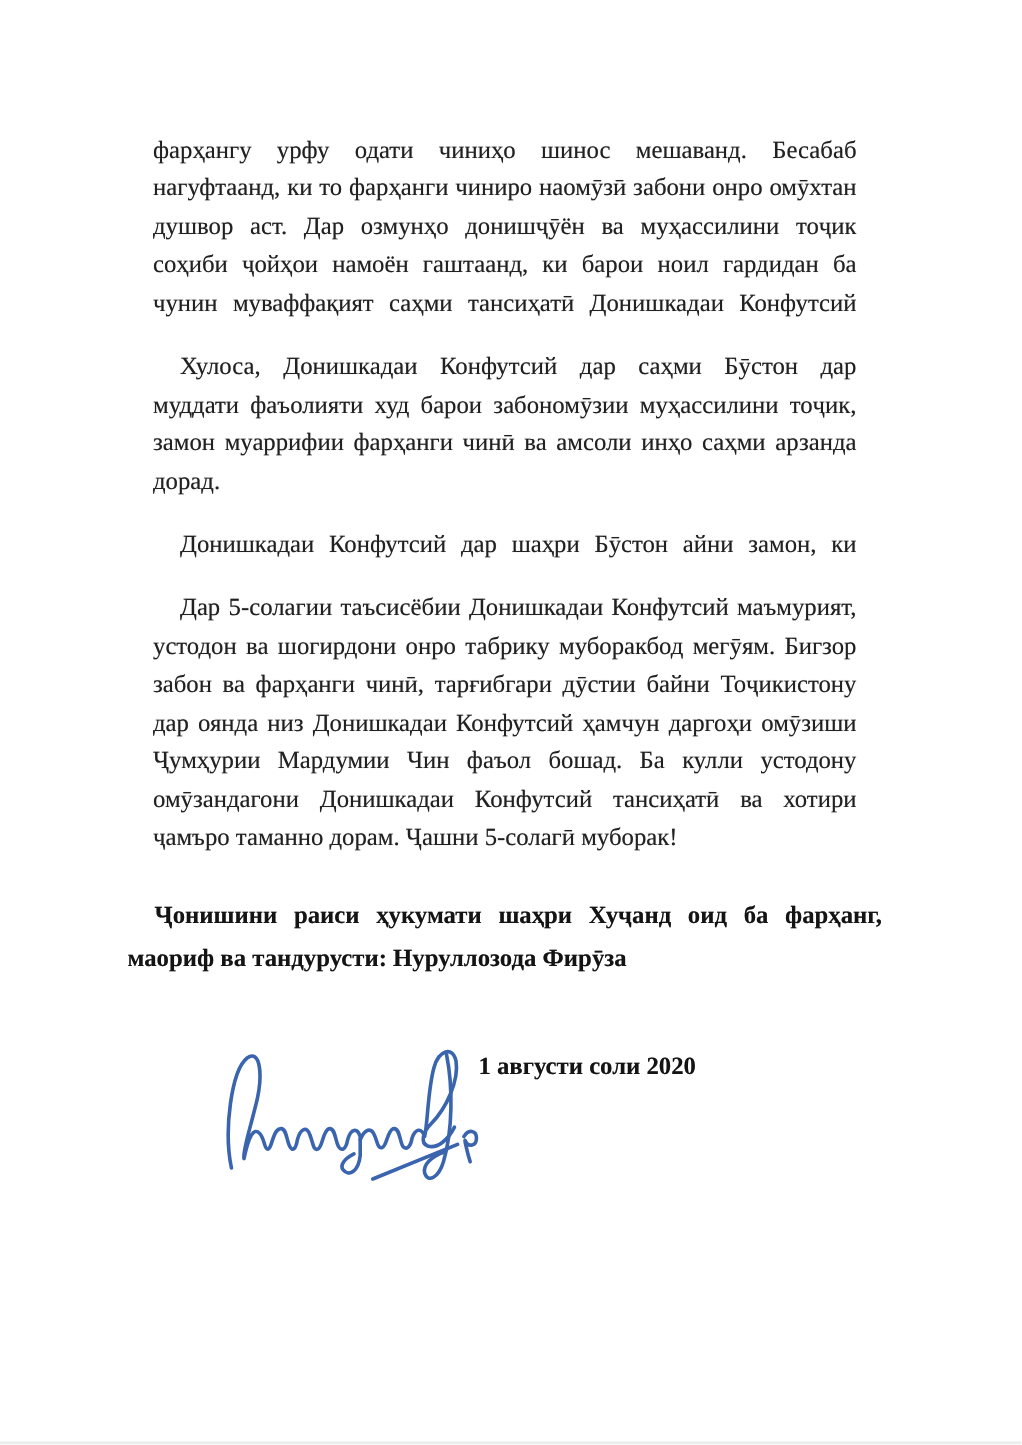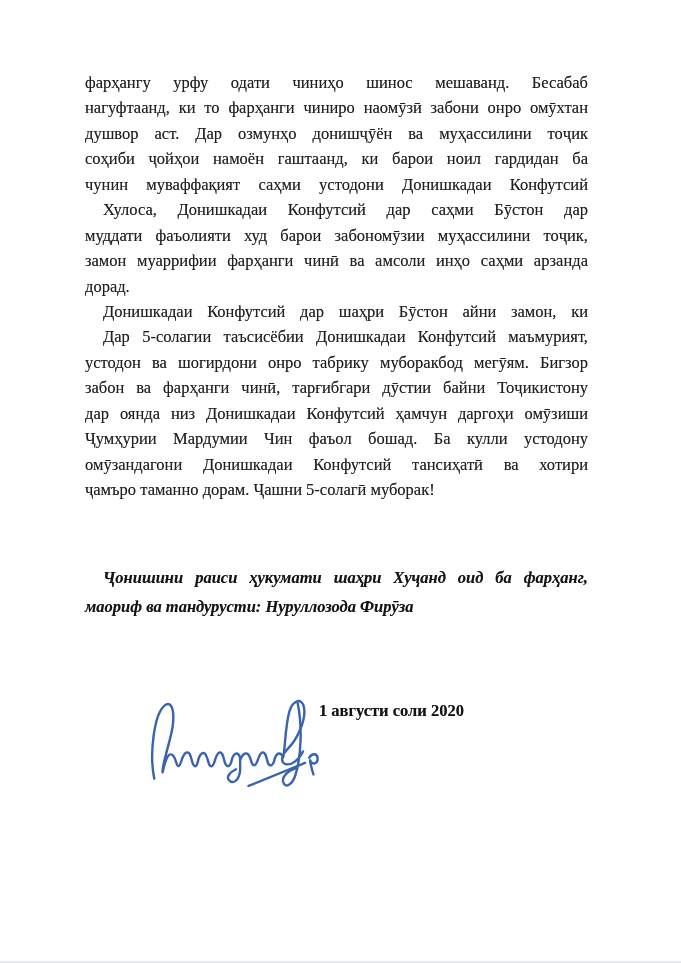--- a/index.html
+++ b/index.html
@@ -21,40 +21,39 @@
   }
   .body-text {
     position: absolute;
     top: 70px;
     left: 85px;
     width: 503px;
     font-size: 16.5px;
     line-height: 25.45px;
     text-shadow: 0 0 0.5px rgba(50,50,50,0.55);
   }
-  .para { margin: 0; }
+  .para { margin: 17px; }
   .line { height: 25.45px; white-space: nowrap; }
   .line.j {
     text-align: justify;
     text-align-last: justify;
     white-space: normal;
     overflow: hidden;
   }
   .line.indent { text-indent: 18px; }
   .signatory {
     position: absolute;
-    top: 564px;
+    top: 596px;
     left: 85px;
     width: 503px;
     font-size: 16.5px;
     font-weight: 700;
     line-height: 28.5px;
     color: #141414;
     text-shadow: 0 0 0.4px rgba(20,20,20,0.5);
-    font-style: italic;
   }
   .signatory .line { height: 28.5px; }
   .sig-row {
     position: absolute;
     top: 688px;
     left: 0;
     width: 566px;
     height: 110px;
   }
   .signature {
@@ -80,21 +79,21 @@
 
 <div class="page">
 
   <div class="body-text">
 
     <div class="para">
       <div class="line j">фарҳангу урфу одати чиниҳо шинос мешаванд. Бесабаб</div>
       <div class="line j">нагуфтаанд, ки то фарҳанги чиниро наомӯзӣ забони онро омӯхтан</div>
       <div class="line j">душвор аст. Дар озмунҳо донишҷӯён ва муҳассилини тоҷик</div>
       <div class="line j">соҳиби ҷойҳои намоён гаштаанд, ки барои ноил гардидан ба</div>
-      <div class="line j">чунин муваффақият саҳми устодони Донишкадаи Конфутсий</div>
+      <div class="line j">чунин муваффақият саҳми тансиҳатӣ Донишкадаи Конфутсий</div>
     </div>
 
     <div class="para">
       <div class="line j indent">Хулоса, Донишкадаи Конфутсий дар саҳми Бӯстон дар</div>
       <div class="line j">муддати фаъолияти худ барои забономӯзии муҳассилини тоҷик,</div>
       <div class="line j">замон муаррифии фарҳанги чинӣ ва амсоли инҳо саҳми арзанда</div>
       <div class="line">дорад.</div>
     </div>
 
     <div class="para">

